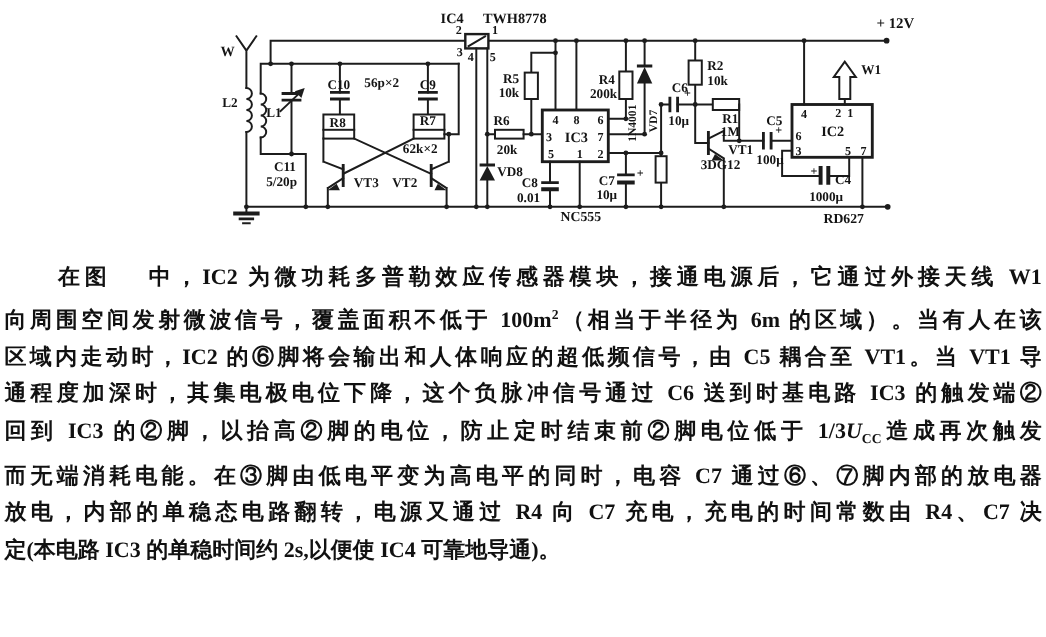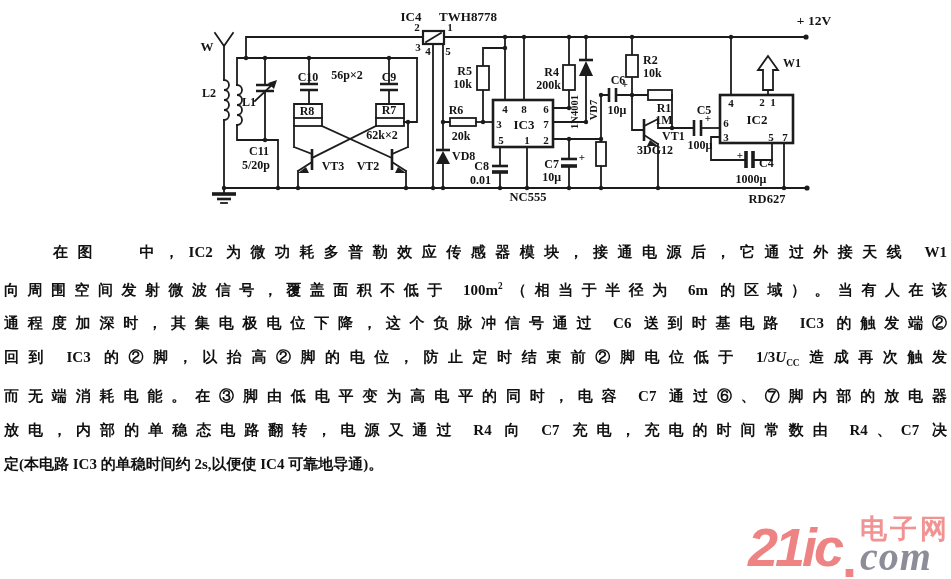--- a/index.html
+++ b/index.html
@@ -9,21 +9,21 @@
   #schem{position:absolute;left:0;top:0;}
   #schem .w{fill:none;stroke:#1c1c1c;stroke-width:1.8;stroke-linecap:square;}
   #schem .w2{fill:none;stroke:#1c1c1c;stroke-width:2.6;}
   #schem .plate{fill:none;stroke:#1c1c1c;stroke-width:2.6;}
   #schem .thick{fill:none;stroke:#1c1c1c;stroke-width:3.6;}
   #schem .box{fill:#ffffff;stroke:#1c1c1c;stroke-width:1.8;}
   #schem .fb{fill:#1c1c1c;stroke:none;}
   #schem text{font-family:"Liberation Serif",serif;font-weight:bold;fill:#141414;}
   
   #article{position:absolute;top:236px;left:4px;width:943px;}
-  .aline{font-size:15px;line-height:33.6px;font-weight:bold;color:#111;
+  .aline{font-size:20px;line-height:33.6px;font-weight:bold;color:#111;
          text-align:justify;text-align-last:justify;white-space:normal;}
   .aline:last-child{text-align-last:left;}
   .aline sup{font-size:0.62em;}
   .aline sub{font-size:0.62em;}
   .aline .it{font-style:italic;}
   
   .logo{position:absolute;top:516px;right:1px;display:flex;align-items:flex-end;line-height:1;}
   .l21{font-family:"Liberation Sans",sans-serif;font-style:italic;font-weight:bold;
        font-size:54px;color:#ee8383;letter-spacing:-3px;line-height:0.88;}
   .ldot{font-family:"Liberation Sans",sans-serif;font-weight:bold;font-size:54px;
@@ -245,29 +245,22 @@
         <text x="740" y="159" text-anchor="middle" font-size="11">+</text>
         <text x="759" y="167" text-anchor="start" font-size="12">C4</text>
         <text x="751" y="183" text-anchor="middle" font-size="12">1000μ</text>
         <text x="767" y="203" text-anchor="middle" font-size="12.5">RD627</text>
       </g>
   </svg>
 
   <div id="article">
       <div class="aline"><span>　　在图　 中，IC2 为微功耗多普勒效应传感器模块，接通电源后，它通过外接天线 W1</span></div>
       <div class="aline"><span>向周围空间发射微波信号，覆盖面积不低于 100m</span><sup>2</sup><span>（相当于半径为 6m 的区域）。当有人在该</span></div>
+      <div class="aline"><span>区域内走动时，IC2 的⑥脚将会输出和人体响应的超低频信号，由 C5 耦合至 VT1。当 VT1 导</span></div>
       <div class="aline"><span>通程度加深时，其集电极电位下降，这个负脉冲信号通过 C6 送到时基电路 IC3 的触发端②</span></div>
       <div class="aline"><span>回到 IC3 的②脚，以抬高②脚的电位，防止定时结束前②脚电位低于 1/3</span><span class="it">U</span><sub>CC</sub><span>造成再次触发</span></div>
       <div class="aline"><span>而无端消耗电能。在③脚由低电平变为高电平的同时，电容 C7 通过⑥、⑦脚内部的放电器</span></div>
       <div class="aline"><span>放电，内部的单稳态电路翻转，电源又通过 R4 向 C7 充电，充电的时间常数由 R4、C7 决</span></div>
       <div class="aline"><span>定(本电路 IC3 的单稳时间约 2s,以便使 IC4 可靠地导通)。</span></div>
     </div>
 
-  <div class="logo">
-    <span class="l21">21ic</span>
-      <span class="ldot">.</span>
-    <span class="lright">
-      <span class="lcn">电子网</span>
-      <span class="lcom">com</span>
-    </span>
-  </div>
 
 </div>
 
 </body></html>

